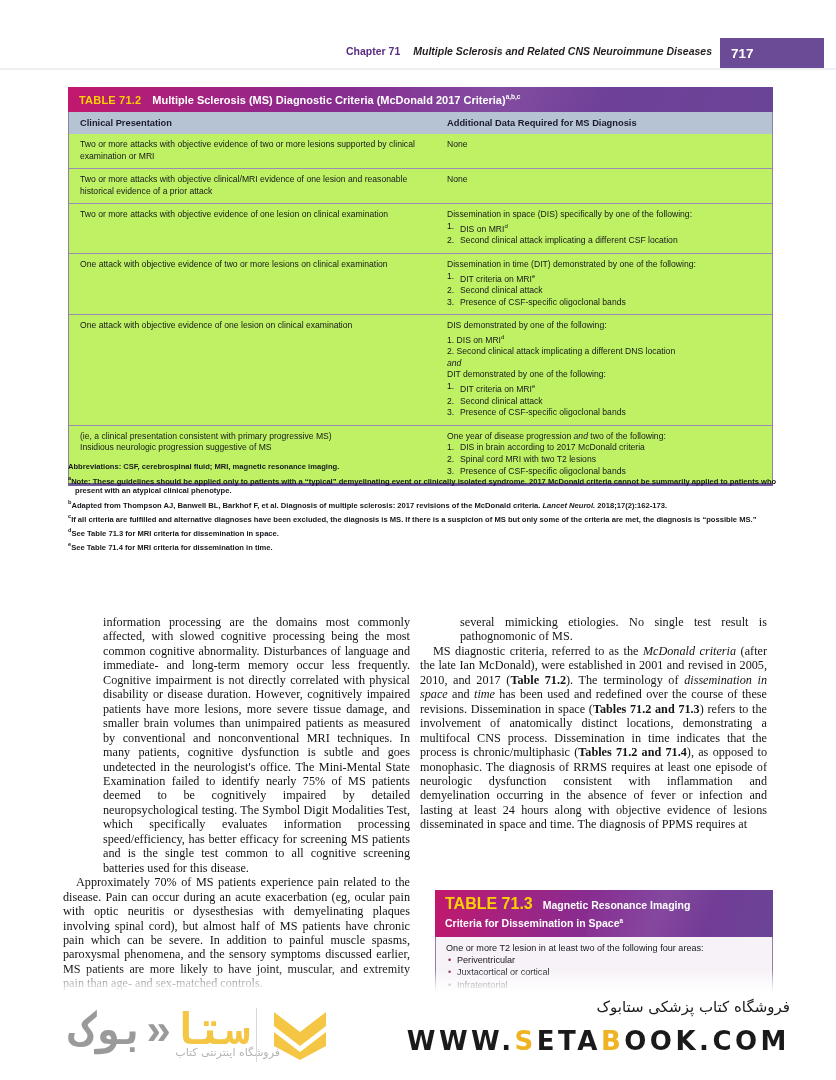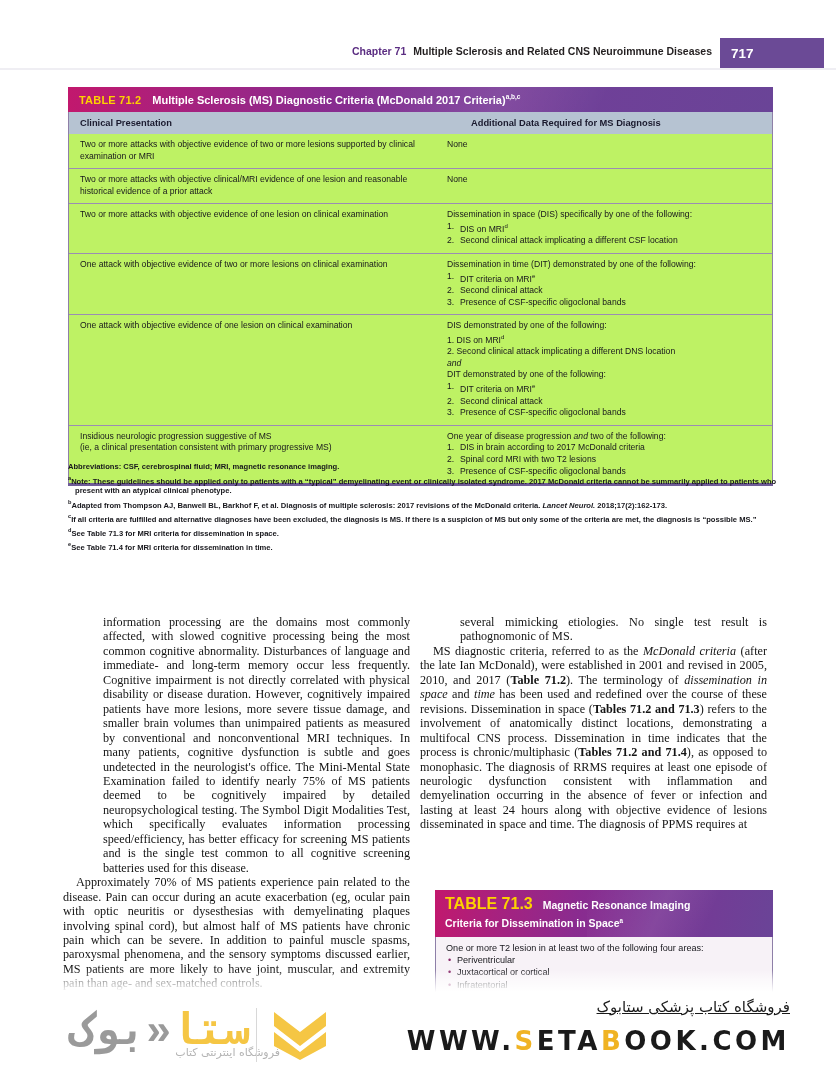--- a/index.html
+++ b/index.html
@@ -16,21 +16,21 @@
   .runhead {
     position:absolute; left:0; top:38px; width:836px; height:30px;
   }
   .runhead-text {
     position:absolute; right:124px; top:7px;
     font-family:"Liberation Sans", sans-serif;
     font-size:10.5px; font-weight:bold; letter-spacing:0;
     white-space:nowrap;
   }
   .runhead-chapter { color:#5b2d82; }
-  .runhead-title { color:#231f20; margin-left:7px; }
+  .runhead-title { color:#231f20; margin-left:13px;font-style:italic; }
   .pagebox {
     position:absolute; right:12px; top:0; width:104px; height:30px;
     background:#6b4a96;
     display:flex; align-items:center;
   }
   .pagenum {
     color:#fff; font-family:"Liberation Sans", sans-serif;
     font-size:13.5px; font-weight:bold; padding-left:11px;
   }
   .runhead-rule {
@@ -59,28 +59,28 @@
   }
   .t2-caption {
     color:#fff; font-family:"Liberation Sans", sans-serif;
     font-size:11px; font-weight:bold; margin-left:11px;
   }
   .t2-caption sup { font-size:6.5px; vertical-align:super; }
 
   .t2-colhead {
     height:22px; background:#b6c3d2;
     border-left:1px solid #8e7fa8; border-right:1px solid #8e7fa8;
-    display:flex; align-items:center;gap:16px;
+    display:flex; align-items:center;
   }
   .t2-colhead .c1, .t2-colhead .c2 {
     font-family:"Liberation Sans", sans-serif;
     font-size:9.3px; font-weight:bold; color:#1a1a2e;
   }
   .t2-colhead .c1 { width:378px; padding-left:11px; }
-  .t2-colhead .c2 { flex:1;margin-left:8px; }
+  .t2-colhead .c2 { flex:1; }
 
   .t2-body { border-left:1px solid #8e7fa8; border-right:1px solid #8e7fa8; }
   .t2-row {
     display:flex; background:#bef264;
     border-top:1px solid #9b8cb3;
     padding:5px 0 6px 0;
   }
   .t2-row:first-child { border-top:none; }
   .t2-row .c1 { width:378px; padding-left:11px; padding-right:8px; }
   .t2-row .c2 { flex:1; padding-right:8px; }
@@ -195,21 +195,21 @@
   .logo-div {
     position:absolute; left:196px; top:2px; width:1px; height:54px;
     background:#d8d8d8;
   }
   .chev {
     position:absolute; left:212px; top:4px; width:56px; height:52px;
   }
   .site-persian {
     position:absolute; right:46px; top:6px;
     font-family:"DejaVu Sans", sans-serif;
-    font-size:15px; color:#1a1a1a; direction:rtl;text-decoration:underline;
+    font-size:15px; color:#1a1a1a; direction:rtl;
   }
   .site-url {
     position:absolute; right:46px; top:34px;
     font-family:"DejaVu Sans", sans-serif;
     font-size:26px; font-weight:bold; letter-spacing:3.5px; color:#1a1a1a;
     white-space:nowrap;
   }
   .site-url .gold { color:#f0b323; }
 </style>
 </head>
@@ -301,22 +301,22 @@
           </div>
         <div class="t2-num">
             <span class="n">3.</span>
             <span>Presence of CSF-specific oligoclonal bands</span>
           </div>
       </div>
     </div>
 
     <div class="t2-row">
       <div class="c1">
+        <span class="sub">(ie, a clinical presentation consistent with primary progressive MS)</span>
         <span class="sub">Insidious neurologic progression suggestive of MS</span>
-        <span class="sub">(ie, a clinical presentation consistent with primary progressive MS)</span>
       </div>
       <div class="c2">
         <span class="sub"><span>One year of disease progression </span><span class="it">and</span><span> two of the following:</span></span>
         <div class="t2-num">
             <span class="n">1.</span>
             <span>DIS in brain according to 2017 McDonald criteria</span>
           </div>
         <div class="t2-num">
             <span class="n">2.</span>
             <span>Spinal cord MRI with two T2 lesions</span>

